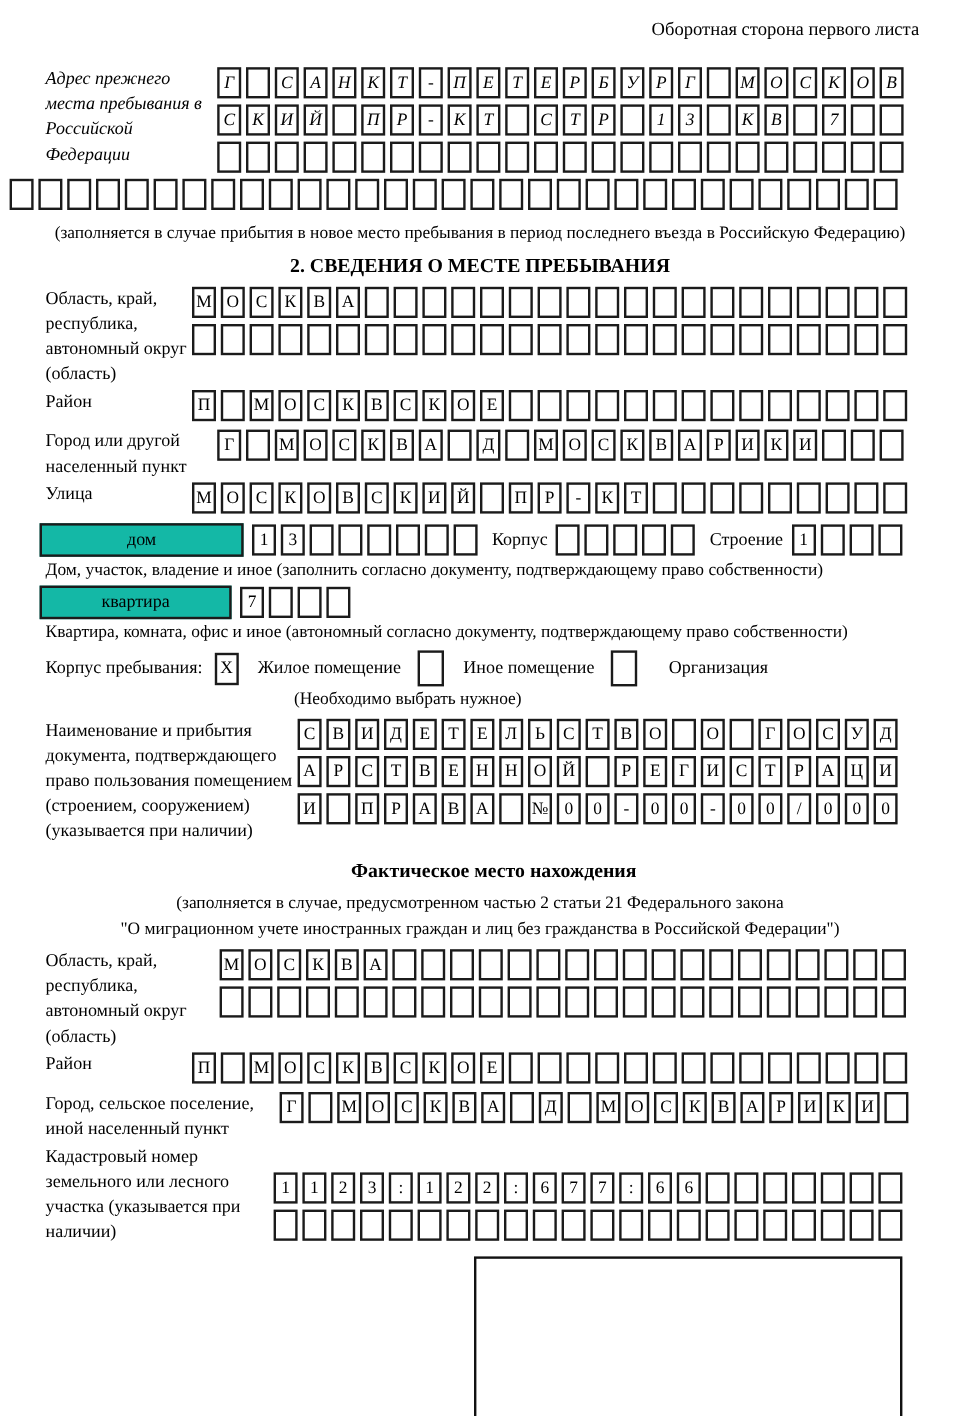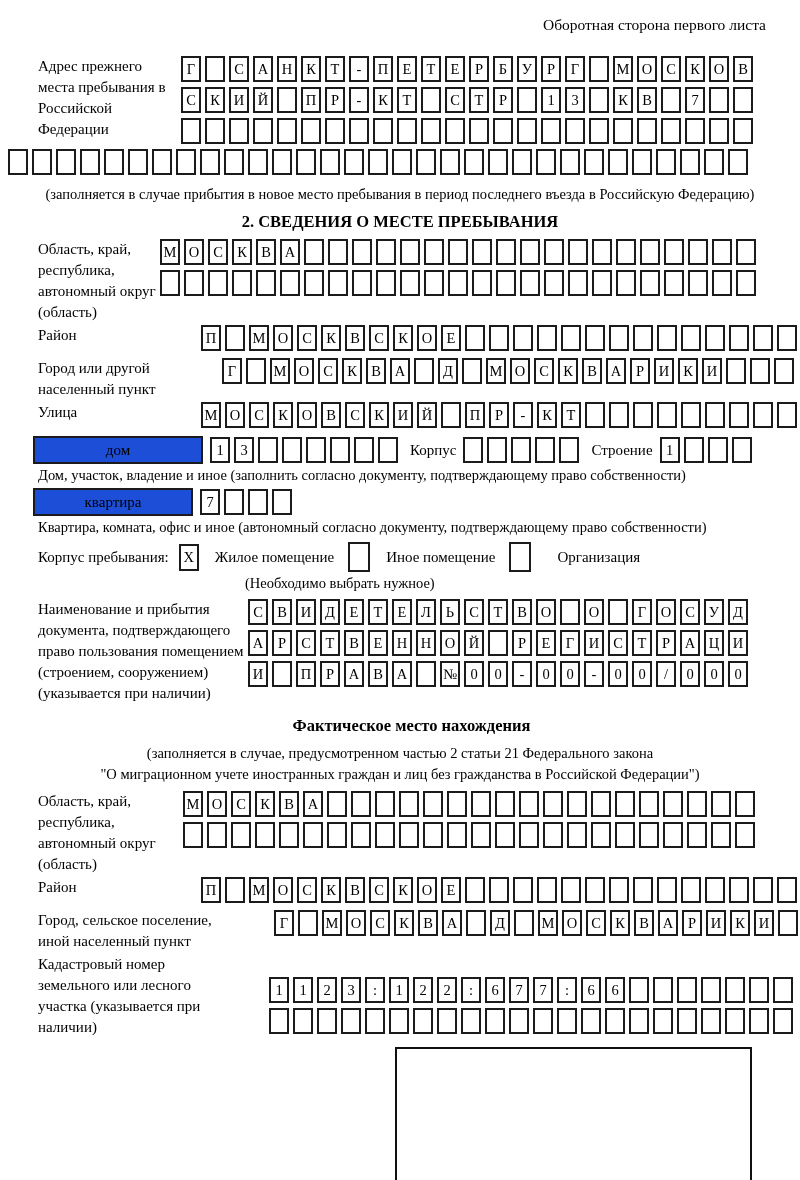--- a/index.html
+++ b/index.html
@@ -20,44 +20,44 @@
     margin-right:4px;font-size:14.5px;flex:0 0 auto;background:#fff;
   }
   .rows-col{display:flex;flex-direction:column;}
   .fullrow{margin-left:8px;margin-top:0;}
   .caption{font-size:14.5px;line-height:19px;}
   .caption-center{text-align:center;font-size:14.5px;margin-top:11px;}
   .sec-title{text-align:center;font-weight:bold;font-size:16.5px;margin:9px 0 7px 0;}
   .wide-box{
     box-sizing:border-box;border:2px solid #1b1b1b;height:28px;
     display:flex;align-items:center;justify-content:center;
-    font-size:15px;flex:0 0 auto;background:#1d4ed8;
+    font-size:15px;flex:0 0 auto;background:#14b8a6;
   }
   .house-row{display:flex;align-items:center;margin-left:33px;margin-top:3px;}
   .inline-lbl{margin:0 7px 0 8px;flex:0 0 auto;}
   .cap-left{margin-left:38px;margin-top:2px;margin-bottom:3px;}
   .stay-row{display:flex;align-items:center;margin-left:38px;margin-top:5px;}
   .stay-row .gap{width:14px;flex:0 0 auto;}
   .stay-lbl{margin-right:10px;}
   .opt-lbl{margin-left:12px;}
   .stay-caption{margin-left:245px;font-size:14.5px;margin-top:3px;}
   .notes{text-align:center;font-size:14.5px;line-height:21px;}
-  .mt6{margin-top:6px;} .mt2{margin-top:2px;gap:41px;}
+  .mt6{margin-top:6px;} .mt2{margin-top:2px;}
   .doc-block{margin-top:7px;}
   .stamp-box{
     box-sizing:border-box;border:2px solid #111;
     width:357px;height:177px;margin-left:395px;margin-top:8px;background:#fff;
   }
 </style>
 </head>
 <body>
 
 <div class="note-right">Оборотная сторона первого листа</div>
 
-<div class="frow" style="margin-top:22px;">
+<div class="frow" style="margin-top:22px;font-style:italic;">
   <div class="lbl w143">Адрес прежнего места пребывания в Российской Федерации</div>
   <div class="rows-col">
     <div class="boxes">
         <span class="cbox">Г</span>
         <span class="cbox"></span>
         <span class="cbox">С</span>
         <span class="cbox">А</span>
         <span class="cbox">Н</span>
         <span class="cbox">К</span>
         <span class="cbox">Т</span>

